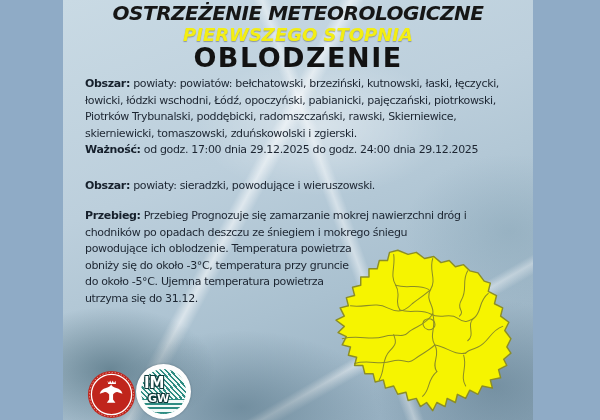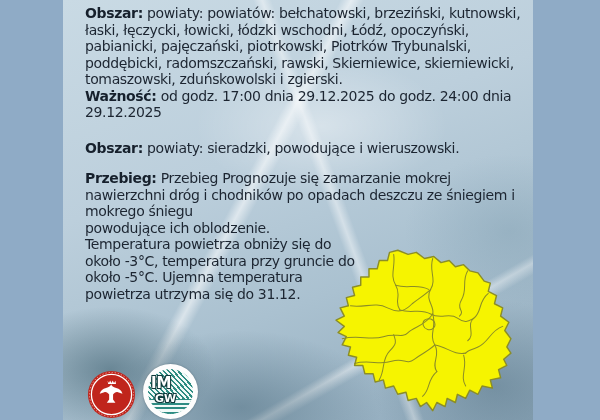--- a/index.html
+++ b/index.html
@@ -36,33 +36,33 @@
   .level {
     font-size:18px; line-height:20px; font-weight:700; font-style:italic;
     color:#f3ee13; letter-spacing:0; text-shadow:0 1px 1px rgba(40,40,40,.35);
   }
   .phenomenon {
     font-size:27px; line-height:26px; font-weight:700; letter-spacing:1.5px; color:#121212;
   }
 
   .body-copy {
     position:relative; margin:5px 12px 16px 22px; color:#1c2531;
-    font-size:14px; line-height:16.5px; letter-spacing:-0.35px;
+    font-size:11px; line-height:16.5px; letter-spacing:-0.35px;
   }
   .body-copy b { font-weight:700; color:#16202c; }
   .warn-block { margin-bottom:0; }
   .warn-block + .warn-block { margin-top:19px; }
   .course-block { margin-top:14px; }
   .course-intro { max-width:446px; }
   .course-wrap { max-width:272px; }
 
   .map-wrap { position:absolute; left:271px; top:248px; width:180px; height:165px; }
   .map-wrap svg { display:block; }
 
-  .logos { position:absolute; left:24px; top:364px; display:flex; align-items:flex-end; gap:7px; }
+  .logos { position:absolute; left:24px; top:364px; display:flex; align-items:flex-end; }
 
   .emblem { width:49px; height:49px; }
 
   .imgw {
     position:relative; width:55px; height:55px; border-radius:50%;
     background:#fdfdfd; box-shadow:0 0 2px rgba(30,50,60,.4);
   }
   .imgw .globe {
     position:absolute; left:5px; top:5px; right:5px; bottom:5px;
     border-radius:50%; overflow:hidden;
@@ -82,20 +82,25 @@
 </style>
 </head>
 <body>
 
 <div class="frame">
   <div class="letterbox left"></div>
   <div class="letterbox right"></div>
 
   <div class="poster">
 
+    <div class="header">
+      <div class="title">OSTRZEŻENIE METEOROLOGICZNE</div>
+      <div class="level">PIERWSZEGO STOPNIA</div>
+      <div class="phenomenon">OBLODZENIE</div>
+    </div>
 
     <div class="body-copy">
 
       <div class="warn-block">
         <p><b>Obszar:</b> <span>powiaty: powiatów: bełchatowski, brzeziński, kutnowski, łaski, łęczycki, łowicki, łódzki wschodni, Łódź, opoczyński, pabianicki, pajęczański, piotrkowski, Piotrków Trybunalski, poddębicki, radomszczański, rawski, Skierniewice, skierniewicki, tomaszowski, zduńskowolski i zgierski.</span></p>
         <p><b>Ważność:</b> <span>od godz. 17:00 dnia 29.12.2025 do godz. 24:00 dnia 29.12.2025</span></p>
       </div>
 
       <div class="warn-block">
         <p><b>Obszar:</b> <span>powiaty: sieradzki, powodujące i wieruszowski.</span></p>

